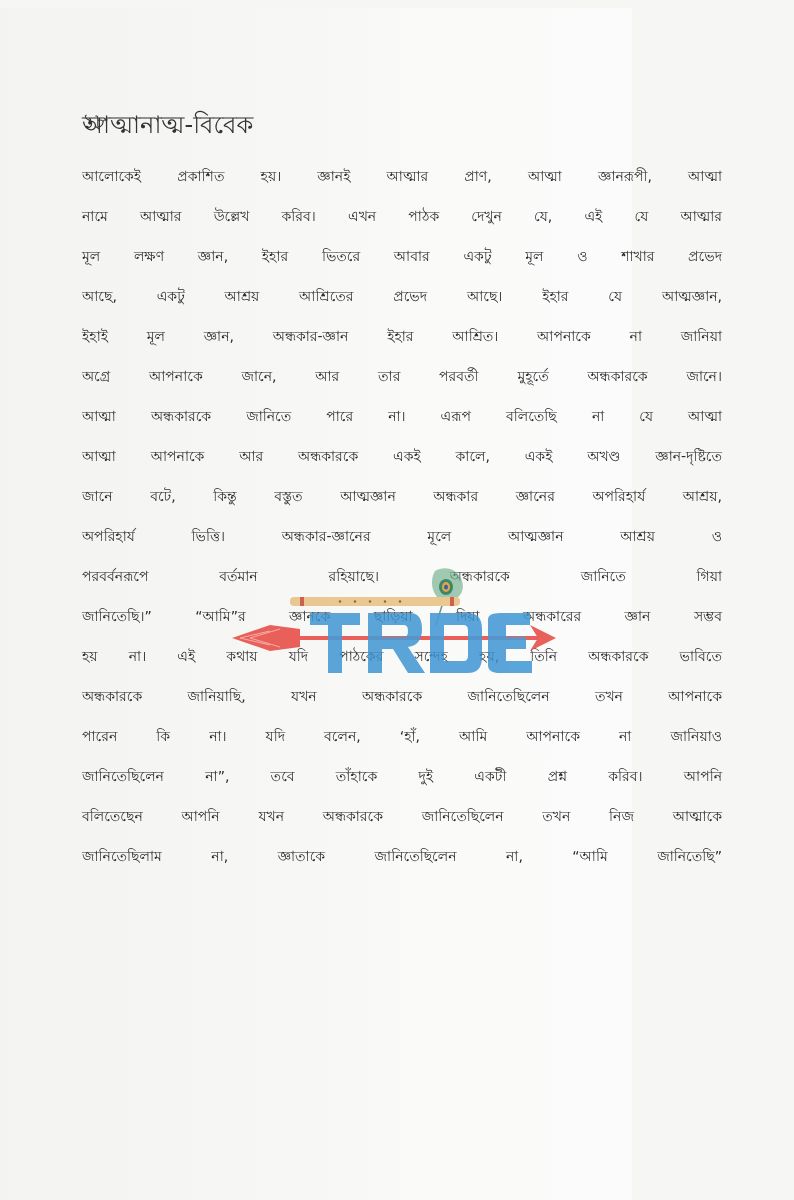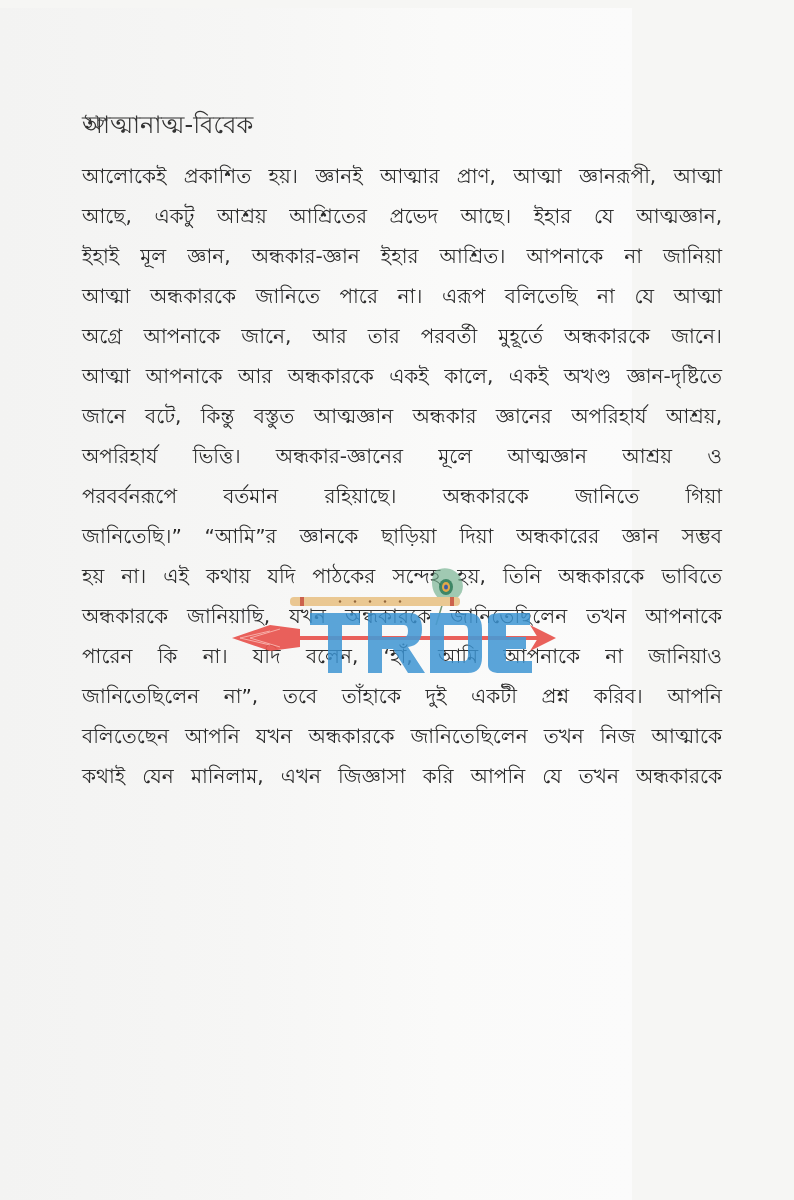--- a/index.html
+++ b/index.html
@@ -46,21 +46,21 @@
     }
     .body-text {
       position: absolute;
       top: 148px;
       left: 82px;
       width: 640px;
     }
     .line {
       height: 40px;
       line-height: 40px;
-      font-size: 20px;
+      font-size: 14px;
       white-space: nowrap;
       text-align: justify;
       text-align-last: justify;
       color: #2b2b2b;
     }
     .line.last {
       text-align-last: justify;
     }
     .watermark {
       position: absolute;
@@ -78,35 +78,37 @@
 
 <div class="page">
 
   <div class="header">
     <span class="page-number">১৮</span>
     <span class="running-title">আত্মানাত্ম-বিবেক</span>
   </div>
 
   <div class="body-text">
     <div class="line">আলোকেই প্রকাশিত হয়। জ্ঞানই আত্মার প্রাণ, আত্মা জ্ঞানরূপী, আত্মা</div>
+    <div class="line">নামে আত্মার উল্লেখ করিব। এখন পাঠক দেখুন যে, এই যে আত্মার</div>
+    <div class="line">মূল লক্ষণ জ্ঞান, ইহার ভিতরে আবার একটু মূল ও শাখার প্রভেদ</div>
     <div class="line">আছে, একটু আশ্রয় আশ্রিতের প্রভেদ আছে। ইহার যে আত্মজ্ঞান,</div>
     <div class="line">ইহাই মূল জ্ঞান, অন্ধকার-জ্ঞান ইহার আশ্রিত। আপনাকে না জানিয়া</div>
+    <div class="line">অগ্রে আপনাকে জানে, আর তার পরবর্তী মুহূর্তে অন্ধকারকে জানে।</div>
     <div class="line">আত্মা অন্ধকারকে জানিতে পারে না। এরূপ বলিতেছি না যে আত্মা</div>
-    <div class="line">অগ্রে আপনাকে জানে, আর তার পরবর্তী মুহূর্তে অন্ধকারকে জানে।</div>
     <div class="line">আত্মা আপনাকে আর অন্ধকারকে একই কালে, একই অখণ্ড জ্ঞান-দৃষ্টিতে</div>
     <div class="line">জানে বটে, কিন্তু বস্তুত আত্মজ্ঞান অন্ধকার জ্ঞানের অপরিহার্য আশ্রয়,</div>
     <div class="line">অপরিহার্য ভিত্তি। অন্ধকার-জ্ঞানের মূলে আত্মজ্ঞান আশ্রয় ও</div>
     <div class="line">পরবর্বনরূপে বর্তমান রহিয়াছে। অন্ধকারকে জানিতে গিয়া</div>
     <div class="line">জানিতেছি।” “আমি”র জ্ঞানকে ছাড়িয়া দিয়া অন্ধকারের জ্ঞান সম্ভব</div>
     <div class="line">হয় না। এই কথায় যদি পাঠকের সন্দেহ হয়, তিনি অন্ধকারকে ভাবিতে</div>
     <div class="line">অন্ধকারকে জানিয়াছি, যখন অন্ধকারকে জানিতেছিলেন তখন আপনাকে</div>
     <div class="line">পারেন কি না। যদি বলেন, ‘হাঁ, আমি আপনাকে না জানিয়াও</div>
     <div class="line">জানিতেছিলেন না”, তবে তাঁহাকে দুই একটী প্রশ্ন করিব। আপনি</div>
     <div class="line">বলিতেছেন আপনি যখন অন্ধকারকে জানিতেছিলেন তখন নিজ আত্মাকে</div>
-    <div class="line last">কথাই যেন মানিলাম, এখন জিজ্ঞাসা করি আপনি যে তখন অন্ধকারকে</div>
+    <div class="line">জানিতেছিলাম না, জ্ঞাতাকে জানিতেছিলেন না, “আমি জানিতেছি”</div>
   </div>
 
   <div class="watermark">
     <svg viewBox="0 0 330 125" xmlns="http://www.w3.org/2000/svg">
 
       <g>
         <path d="M205 8 C 215 2, 228 6, 232 18 C 236 30, 226 40, 214 38 C 204 36, 198 20, 205 8 Z" fill="#6fae8c" opacity="0.7"></path>
         <ellipse cx="216" cy="24" rx="7" ry="8" fill="#2f7d5a"></ellipse>
         <ellipse cx="216" cy="24" rx="4" ry="5" fill="#e0a23a"></ellipse>
         <ellipse cx="216" cy="24" rx="2" ry="2.5" fill="#2a4fa0"></ellipse>

